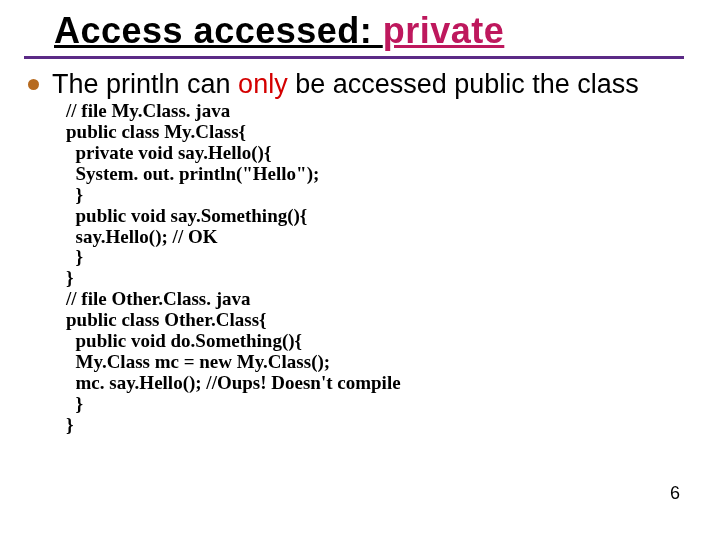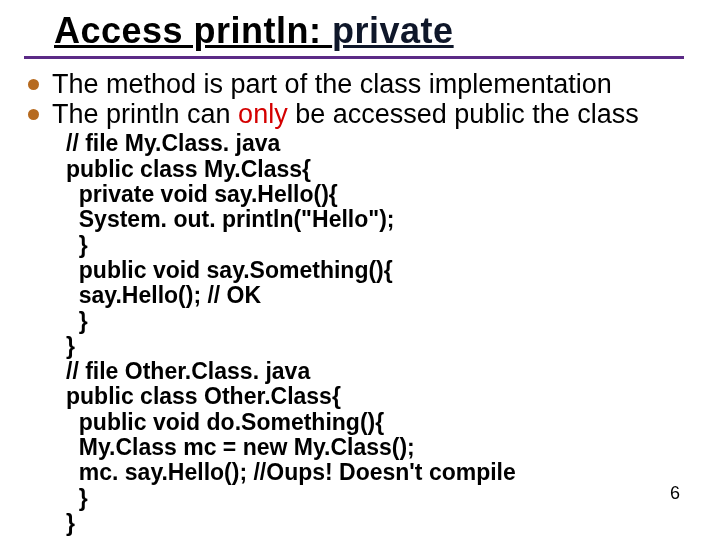--- a/index.html
+++ b/index.html
@@ -18,21 +18,21 @@
     height: 540px;
     box-sizing: border-box;
     padding: 10px 24px 0 24px;
   }
   .title {
     font-size: 36px;
     letter-spacing: 0.5px;
     margin: 0 0 4px 30px;
   }
   .title .kw {
-    color: #0f172a;
+    color: #be185d;
   }
   .title .underlined {
     text-decoration: underline;
   }
   .rule {
     border: none;
     border-top: 3px solid #5b2a86;
     margin: 4px 0 10px 0;
     width: 660px;
   }
@@ -55,50 +55,47 @@
     width: 11px;
     height: 11px;
     background: #b66a1f;
     border-radius: 50%;
   }
   .only {
     color: #d40000;
     text-align: right;
   }
   pre.code {
-    font-family: Liberation Sans, sans-serif;
+    font-family: Liberation Serif, serif;
     font-weight: bold;
-    font-size: 23px;
+    font-size: 19px;
     line-height: 1.1;
     margin: 2px 0 0 42px;
     white-space: pre;
   }
   .pagenum {
     position: absolute;
     right: 40px;
     bottom: 36px;
     font-size: 18px;
     color: #000;
   }
 </style>
 </head>
 <body>
 
 <div class="slide">
 
   <h1 class="title">
-    <span class="underlined">Access println: </span><span class="kw underlined">private</span>
+    <span class="underlined">Access accessed: </span><span class="kw underlined">private</span>
   </h1>
 
   <hr class="rule">
 
   <ul class="bullets">
-    <li>
-      <span>The method is part of the class implementation</span>
-    </li>
     <li>
       <span>The println can </span><span class="only">only</span><span> be accessed public the class</span>
     </li>
   </ul>
 
   <pre class="code"><span>// file My.Class. java</span>
 <span>public class My.Class{</span>
 <span>  private void say.Hello(){</span>
 <span>  System. out. println("Hello");</span>
 <span>  }</span>

